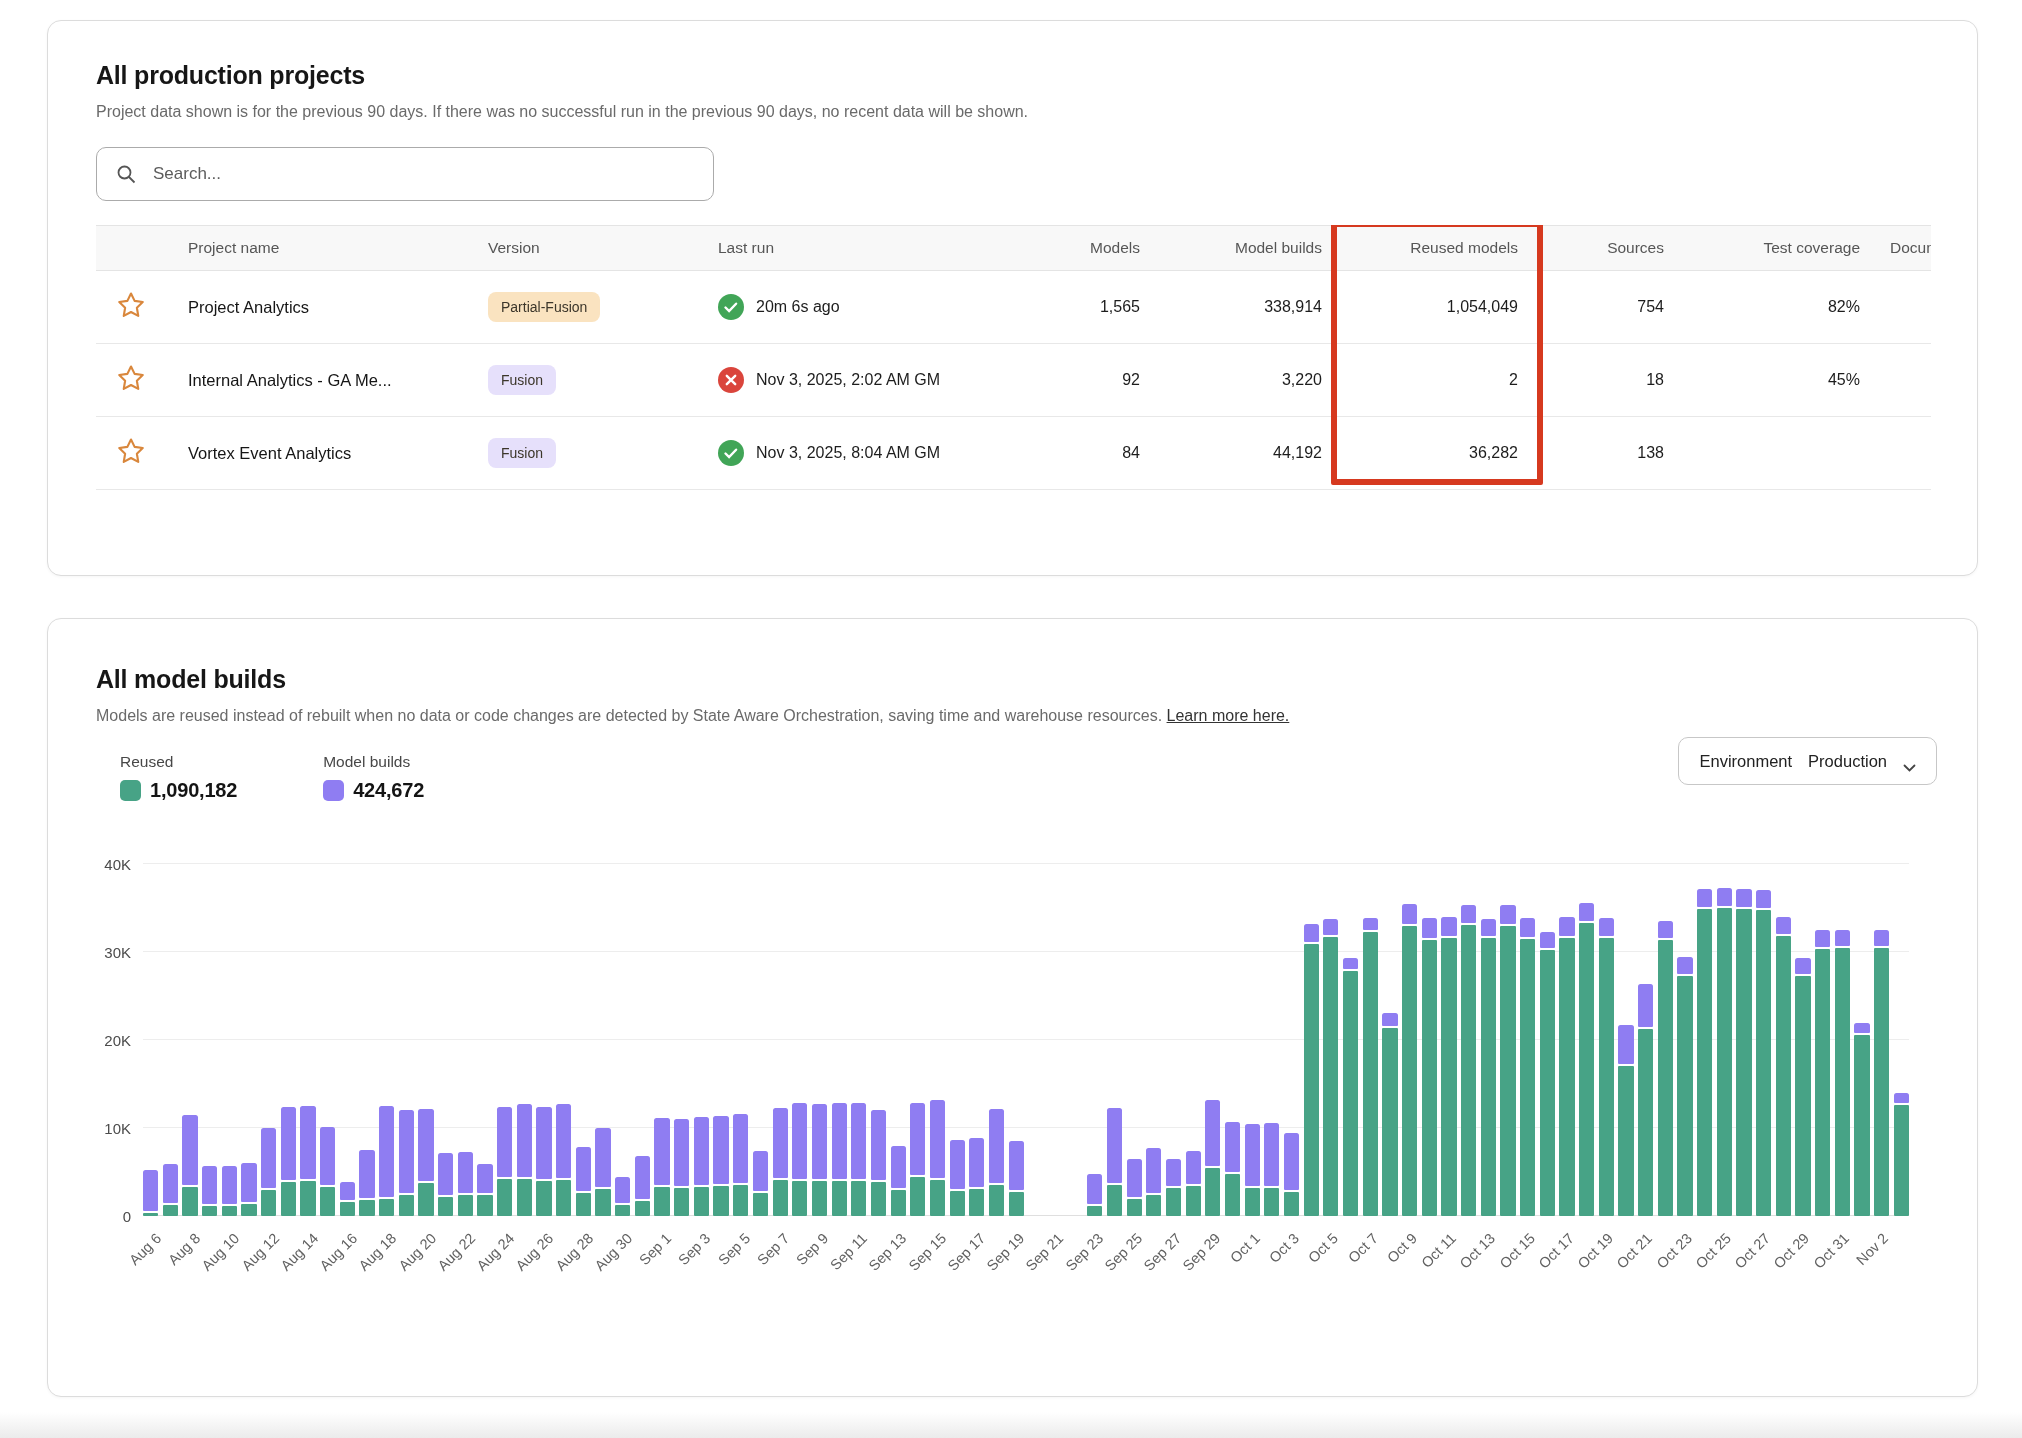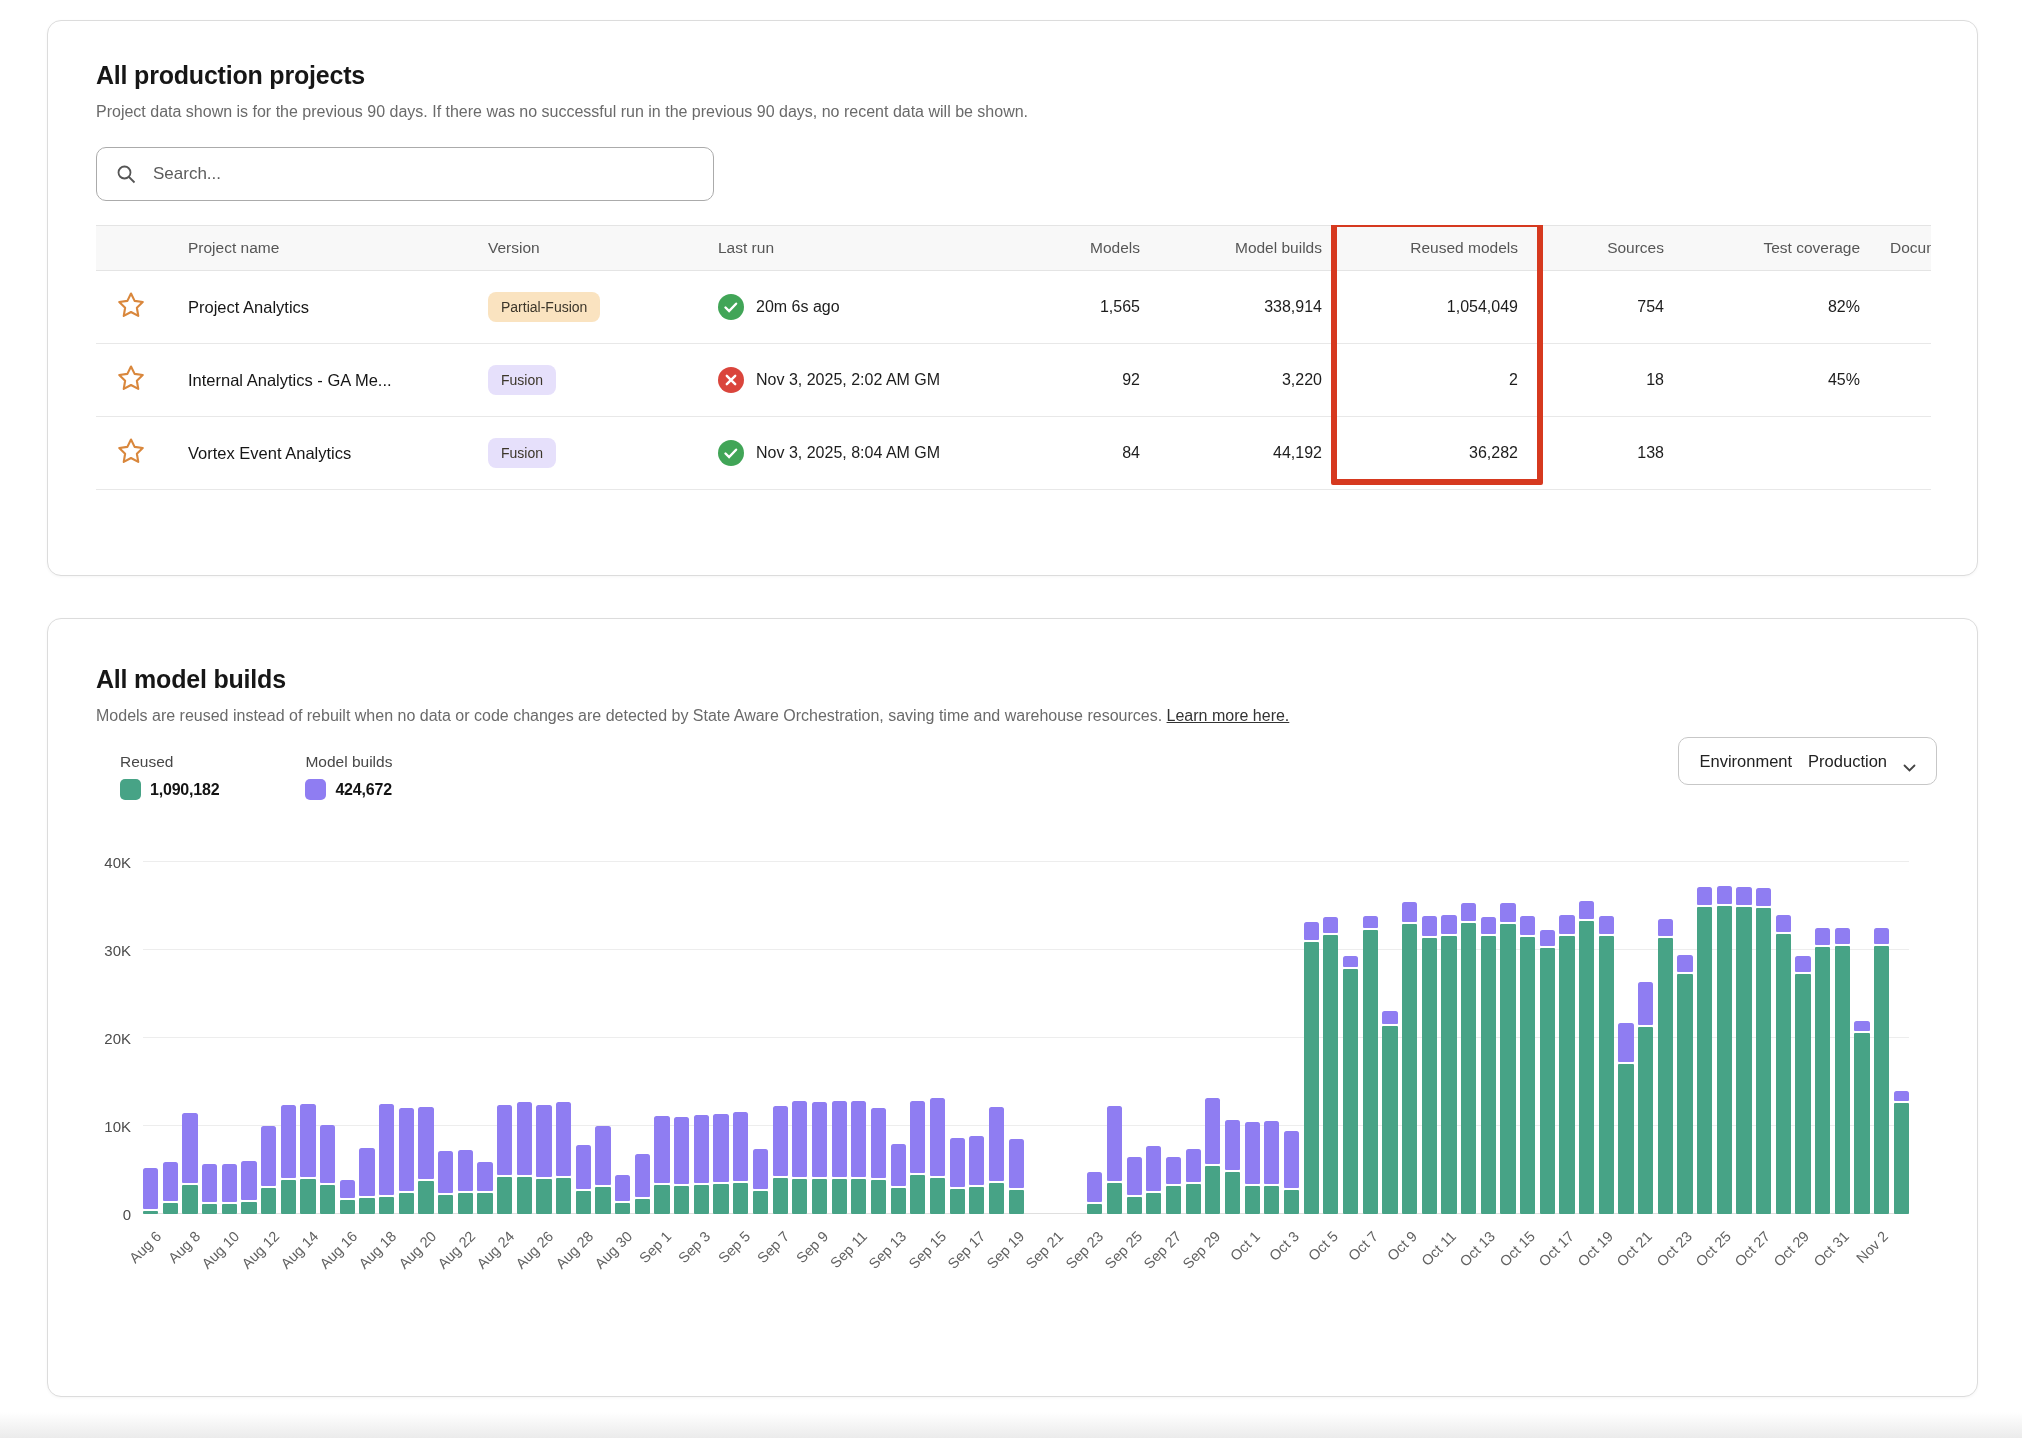--- a/index.html
+++ b/index.html
@@ -47,21 +47,21 @@
   
   .builds-head { position:relative; }
   .env-select { position:absolute; right:-8px; top:72px; display:flex; align-items:center; gap:16px; height:48px; padding:0 20px; border:1px solid #c7c7c7; border-radius:10px; background:#fff; font-size:16.5px; color:#222; cursor:pointer; }
   .env-select .chev { width:13px; height:9px; color:#444; margin-top:2px; }
 
   
   .legend { display:flex; gap:86px; margin-top:28px; margin-left:24px; }
   .legend-item .l-label { font-size:15.5px; color:#474747; }
   .legend-item .l-value-row { display:flex; align-items:center; gap:9px; margin-top:8px; }
   .swatch { width:21px; height:21px; border-radius:5px; }
-  .l-value { font-size:16px; font-weight:700; color:#141414; letter-spacing:-0.2px; }
+  .l-value { font-size:20px; font-weight:700; color:#141414; letter-spacing:-0.2px; }
 
   
   .chart { display:flex; margin-top:62px; }
   .y-axis { position:relative; width:47px; height:352px; flex:0 0 47px; }
   .y-tick { position:absolute; right:12px; transform:translateY(-50%); font-size:15px; color:#4c4c4c; }
   .plot-wrap { position:relative; flex:1; margin-right:20px; }
   .gridlines { position:absolute; left:0; right:0; top:0; height:352px; }
   .gridline { position:absolute; left:0; right:0; height:1px; background:#ededed; }
   .gridline.zero { background:#dfdfdf; }
   .plot { position:relative; height:352px; display:flex; align-items:stretch; gap:4.5px; }

